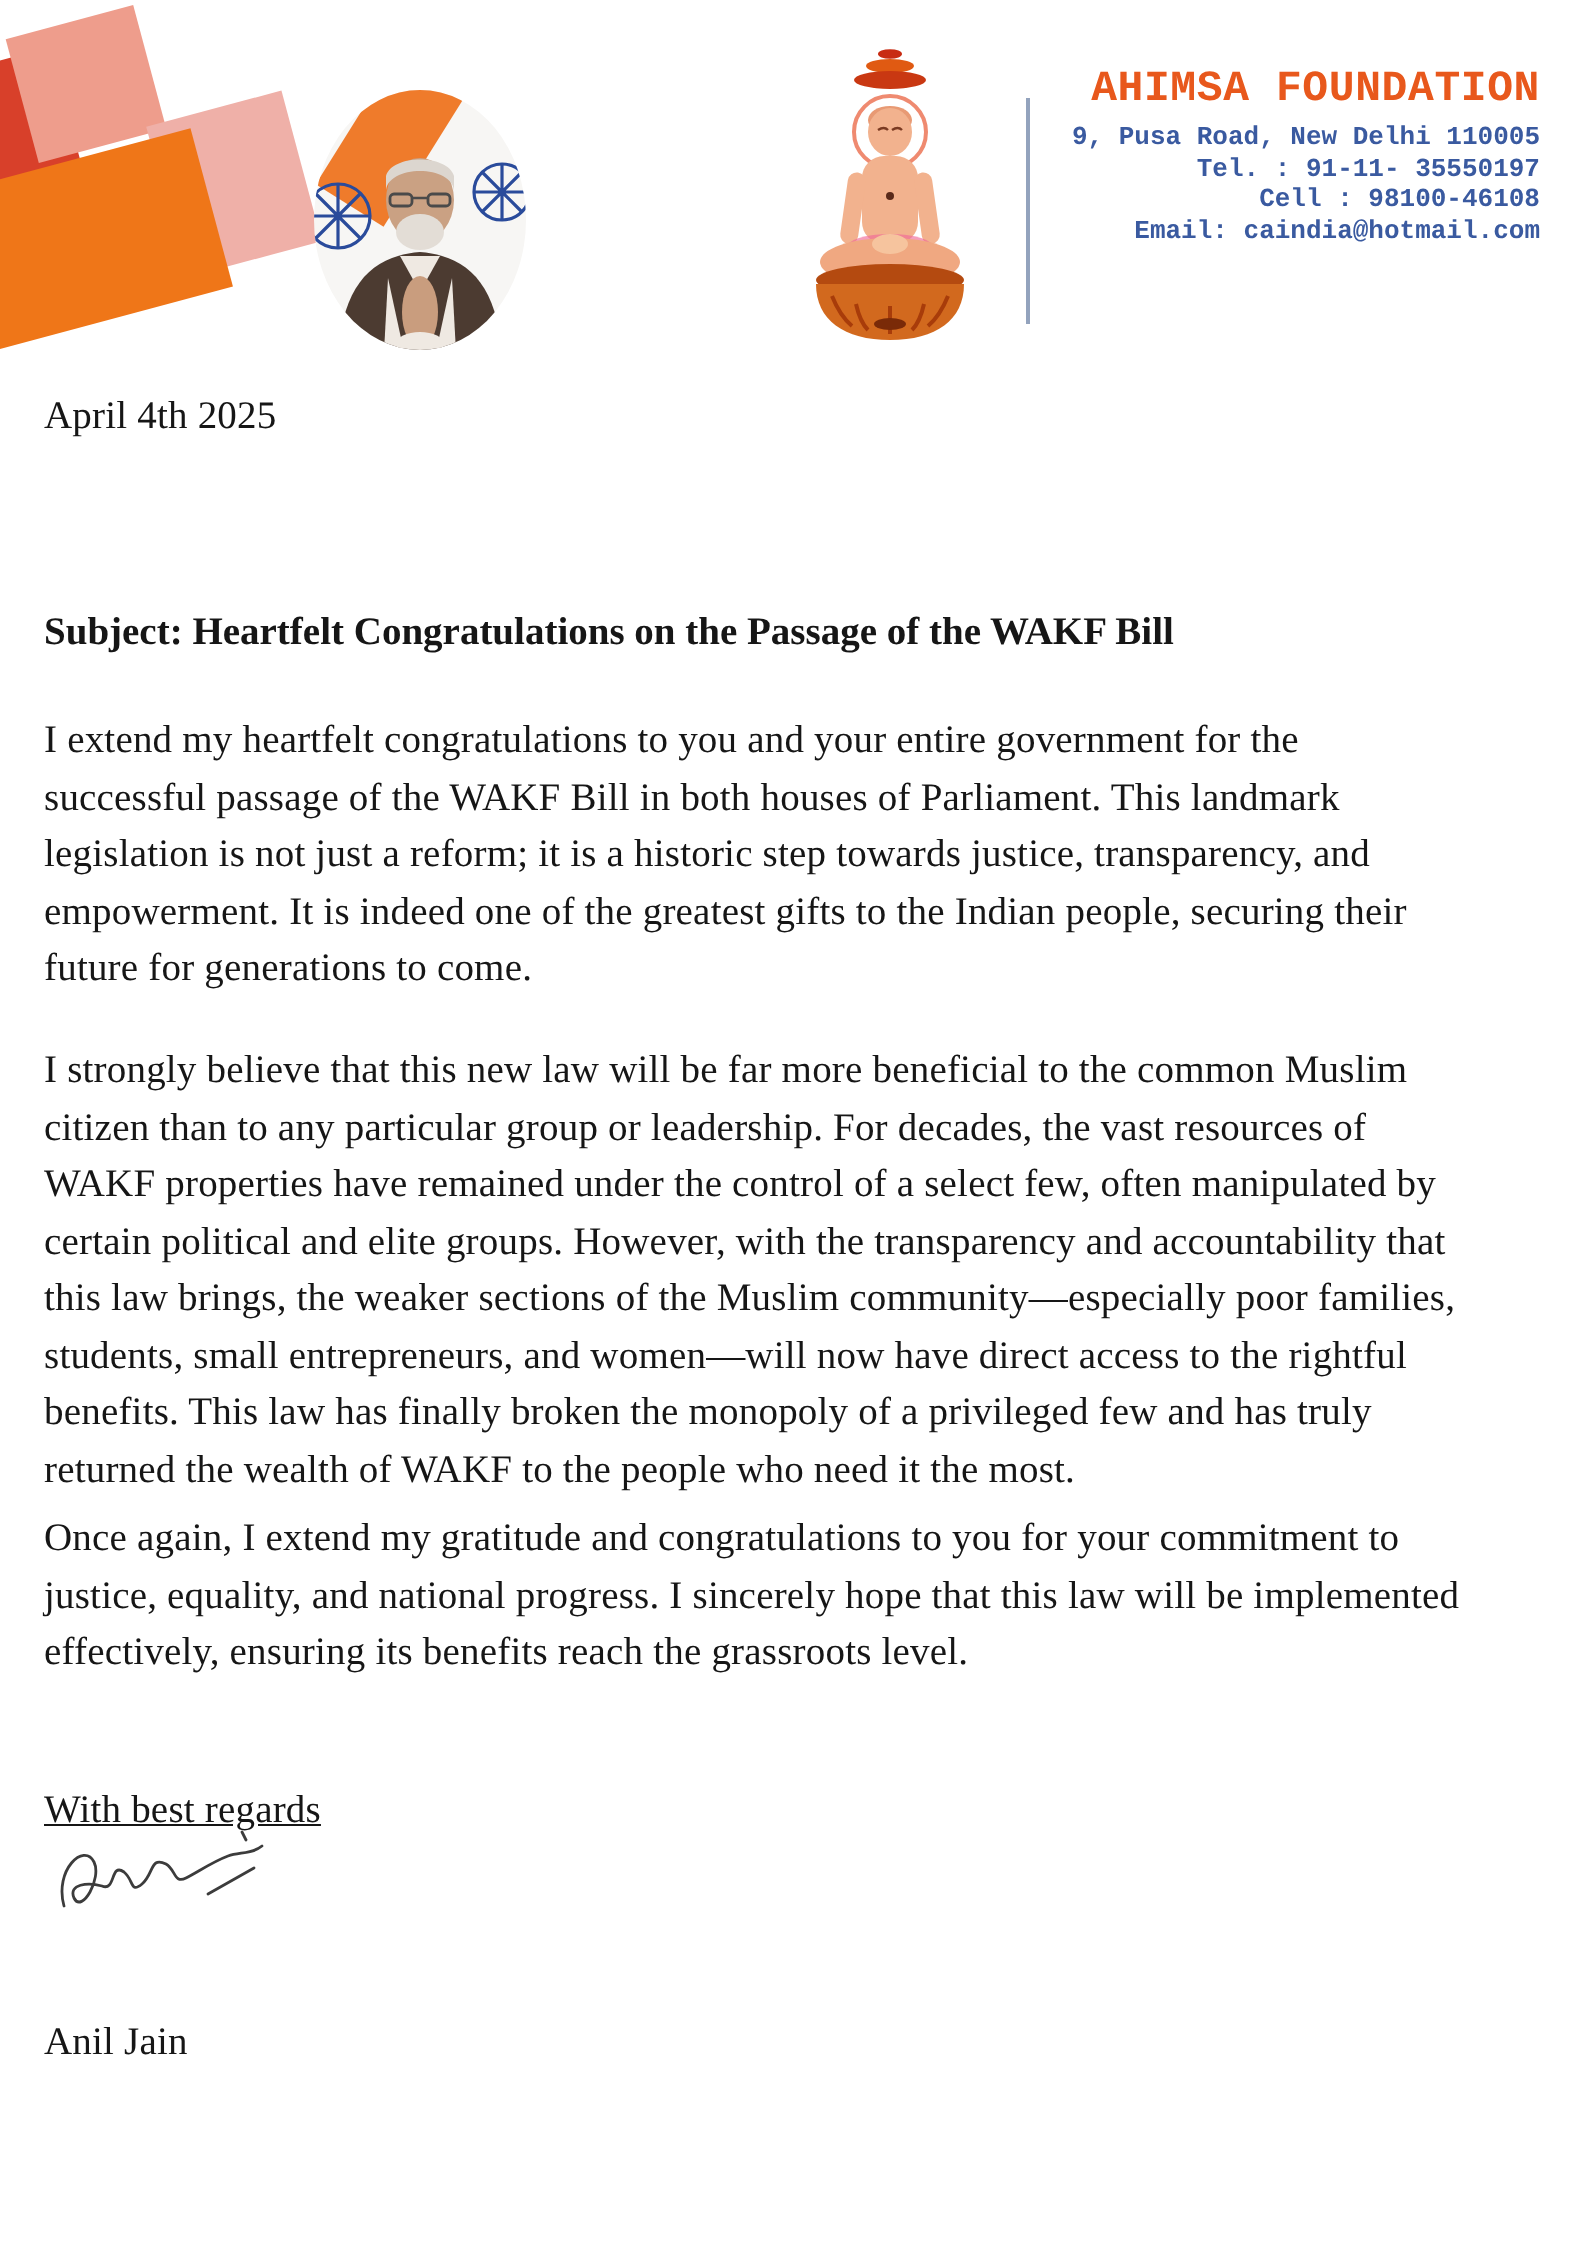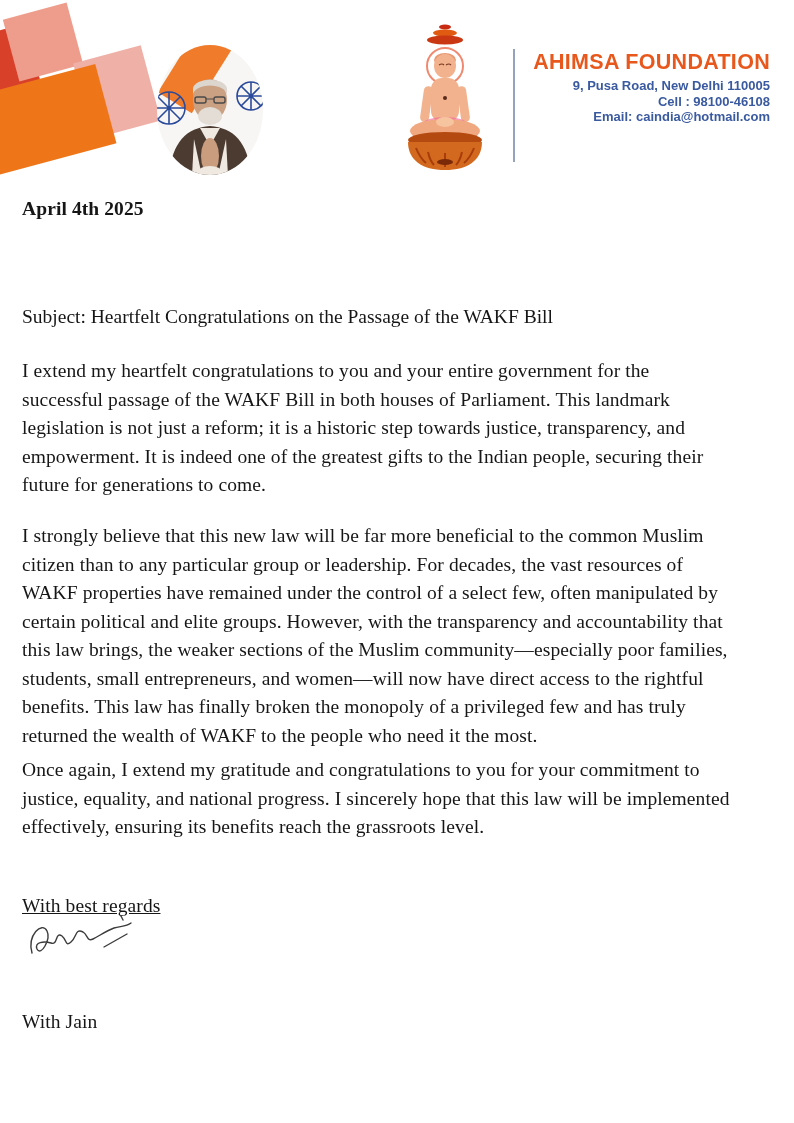--- a/index.html
+++ b/index.html
@@ -31,43 +31,43 @@
   .jain-figure {
     position:absolute; left:384px; top:20px; width:122px; height:152px;
   }
 
   .header-divider {
     position:absolute; left:513px; top:49px;
     width:2px; height:113px; background:#93a3bd;
   }
 
   .org-block {
-    position:absolute; right:24px; top:49px; width:260px;
+    position:absolute; right:24px; top:32px; width:260px;
     text-align:right;
-    font-family:Liberation Sans, sans-serif;
+    font-family:Liberation Mono, monospace;
   }
   .org-name {
     font-size:21.5px; font-weight:bold; letter-spacing:.3px;
     color:#e8581c; line-height:26px; margin-bottom:3px;
     white-space:nowrap;
   }
   .addr-line {
     font-size:13px; font-weight:bold; color:#3a5aa0; line-height:15.5px;
     white-space:nowrap;
   }
 
   
   .tblock {
     position:absolute; left:22px; width:752px;
     font-size:19.5px; line-height:28.5px; letter-spacing:.1px;
     white-space:pre-line;
   }
-  .b-date       { top:195px;font-weight:bold; }
+  .b-date       { top:195px; }
   .b-salutation { top:248px; }
-  .b-subject    { top:303px; font-weight:normal; letter-spacing:0; }
+  .b-subject    { top:303px; font-weight:bold; letter-spacing:0; }
   .b-para1      { top:357px; }
   .b-para2      { top:522px; }
   .b-para3      { top:756px; }
   .b-closing    { top:892px;text-decoration:underline; }
   .b-names      { top:978px; line-height:29px; }
 
   .signature {
     position:absolute; left:24px; top:911px; width:118px; height:58px;
   }
 </style>
@@ -150,20 +150,21 @@
       </g>
       <ellipse cx="61" cy="142" rx="8" ry="3" fill="#7a2a08"></ellipse>
     </svg>
   </div>
 
   <div class="header-divider"></div>
 
   <div class="org-block">
     <div class="org-name">AHIMSA FOUNDATION</div>
     <div class="addr-line">9, Pusa Road, New Delhi 110005</div>
+    <div class="addr-line">Tel. : 91-11- 35550197</div>
     <div class="addr-line">Cell : 98100-46108</div>
     <div class="addr-line">Email: caindia@hotmail.com</div>
   </div>
 
   <div class="tblock b-date">April 4th 2025</div>
 
 
   <div class="tblock b-subject">Subject: Heartfelt Congratulations on the Passage of the WAKF Bill</div>
 
   <div class="tblock b-para1">I extend my heartfelt congratulations to you and your entire government for the
@@ -191,17 +192,17 @@
     <svg width="118" height="58" viewBox="0 0 118 58">
       <g fill="none" stroke="#3c3c3c" stroke-width="1.4" stroke-linecap="round">
         <path d="M8,42 C3,24 18,10 23,20 C27,28 17,46 13,38 C10,31 20,30 27,32 C34,35 31,20 38,25 C43,29 41,36 47,31 C53,26 51,17 59,21 C64,24 63,31 69,28 C75,25 82,20 90,17 C96,15 102,16 107,12"></path>
         <path d="M80,36 L103,23"></path>
         <path d="M97,5 L99,9"></path>
       </g>
     </svg>
   </div>
 
   <div class="tblock b-names">
-    <div>With Jain</div>
+    <div>Anil Jain</div>
     
   </div>
 
 </div>
 
 </body></html>

